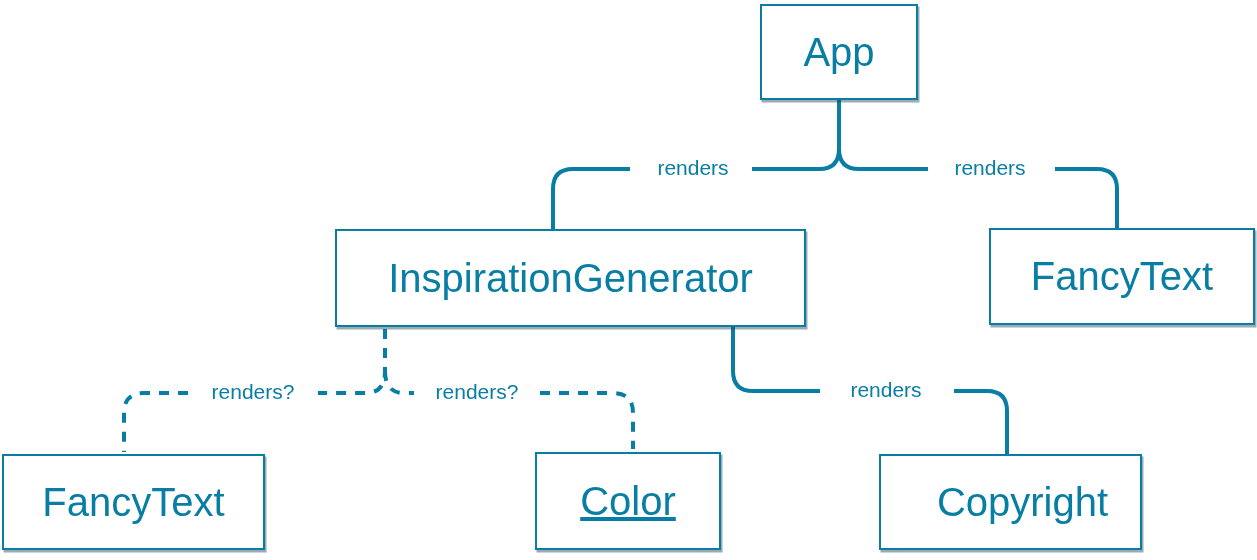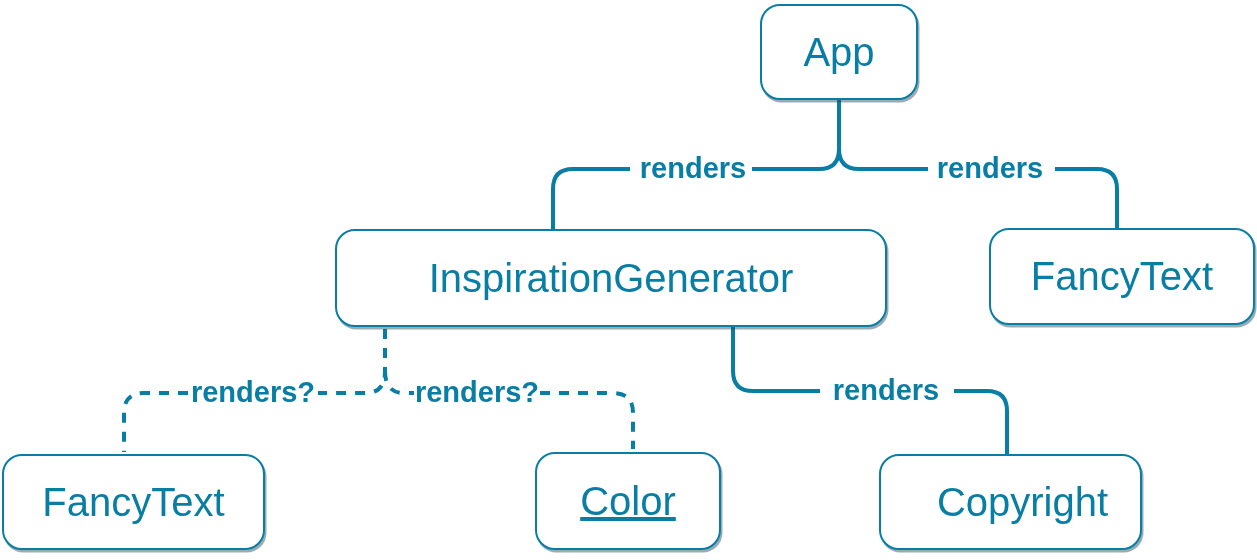--- a/index.html
+++ b/index.html
@@ -19,43 +19,43 @@
     position: absolute;
     left: 0;
     top: 0;
     pointer-events: none;
   }
   .node {
     position: absolute;
     box-sizing: border-box;
     background: #ffffff;
     border: 2.5px solid #087EA4;
-    border-radius: 20px;
+    border-radius: 0;
     box-shadow: 1.5px 2.5px 0 rgba(32, 69, 89, 0.45);
     display: flex;
     align-items: center;
     justify-content: center;
     color: #087EA4;
     font-size: 40px;
     font-weight: 500;
     white-space: nowrap;
   }
   .node-app                  { left: 760px; top: 4px;   width: 158px; height: 96px; }
-  .node-inspiration-generator{ left: 335px; top: 229px; width: 552px; height: 98px; }
+  .node-inspiration-generator{ left: 335px; top: 229px; width: 471px; height: 98px; }
   .node-fancy-text-top       { left: 989px; top: 228px; width: 266px; height: 97px; }
   .node-fancy-text-bottom    { left: 2px;   top: 454px; width: 263px; height: 96px; }
   .node-color                { left: 535px; top: 452px; width: 186px; height: 98px; text-decoration: underline; }
   .node-copyright            { left: 879px; top: 454px; width: 263px; height: 96px; padding-left: 24px; }
 
   .edge-label {
     position: absolute;
     transform: translate(-50%, -50%);
     color: #087EA4;
-    font-size: 29px;
-    font-weight: 700;
+    font-size: 21px;
+    font-weight: 400;
     white-space: nowrap;
   }
   .edge-label-0 { left: 693px; top: 168px; }
   .edge-label-1 { left: 990px; top: 168px; }
   .edge-label-2 { left: 253px; top: 392px; }
   .edge-label-3 { left: 477px; top: 392px; }
   .edge-label-4 { left: 886px; top: 390px; }
 </style>
 </head>
 <body>

